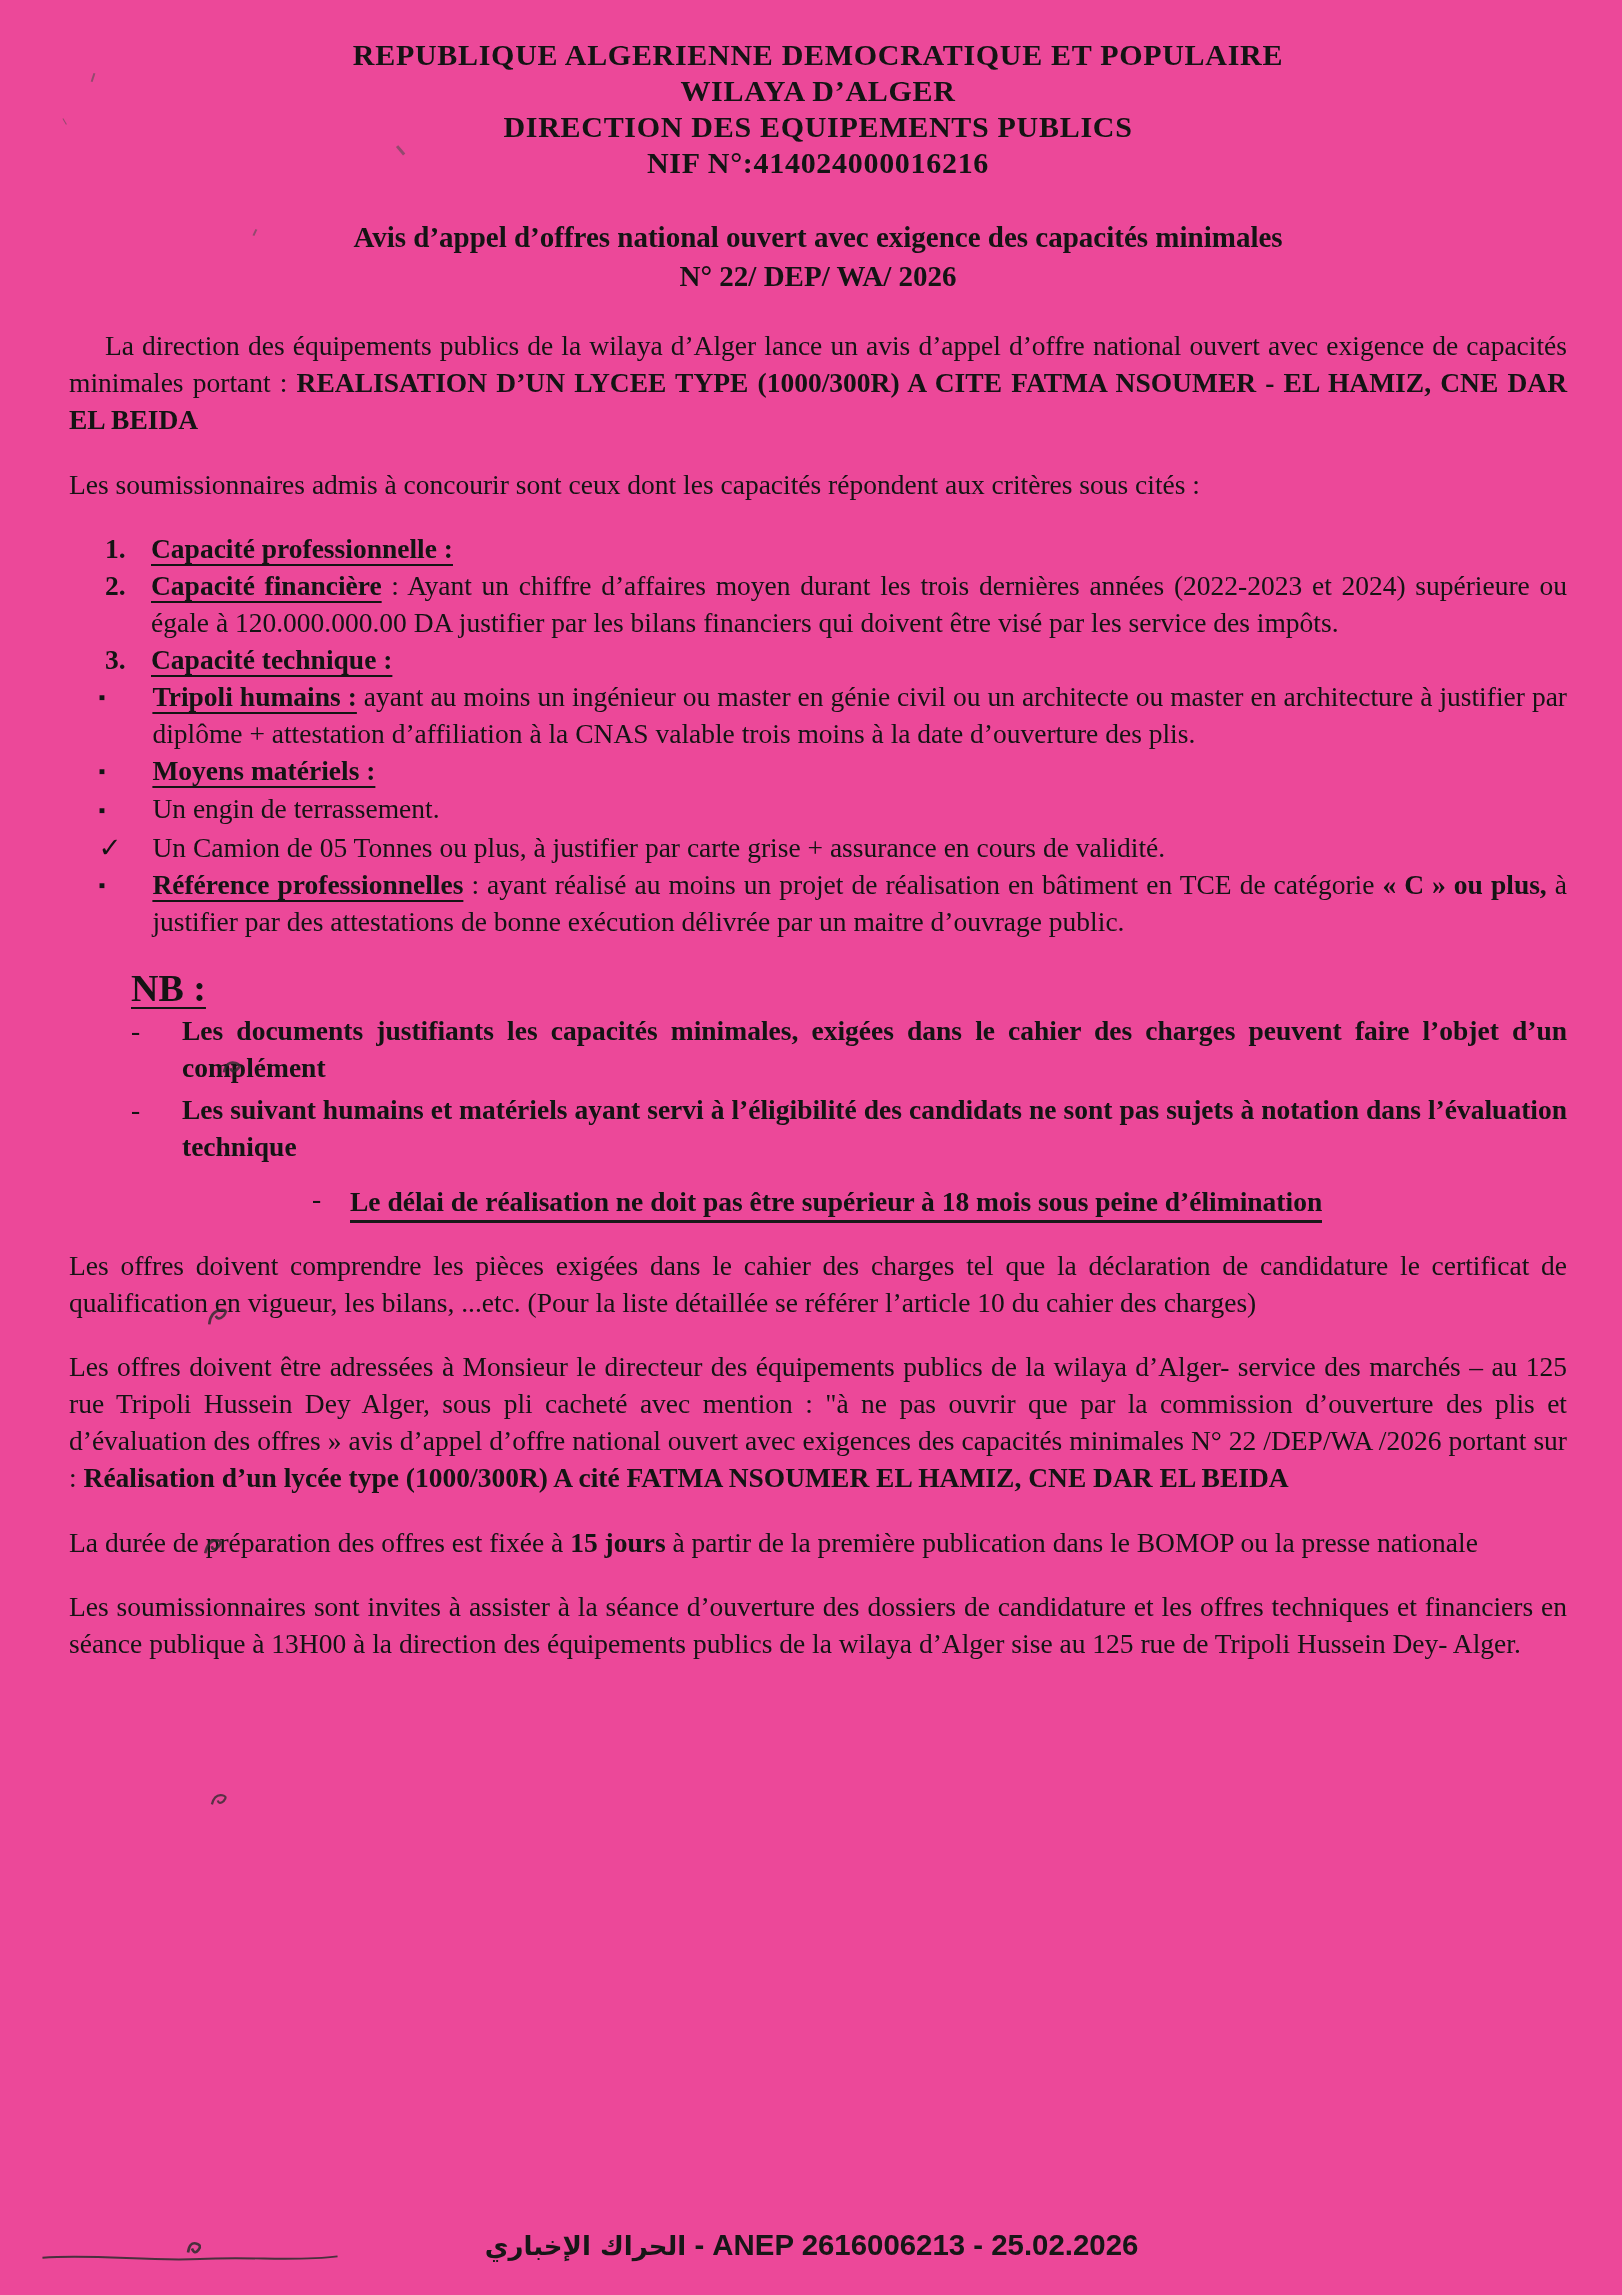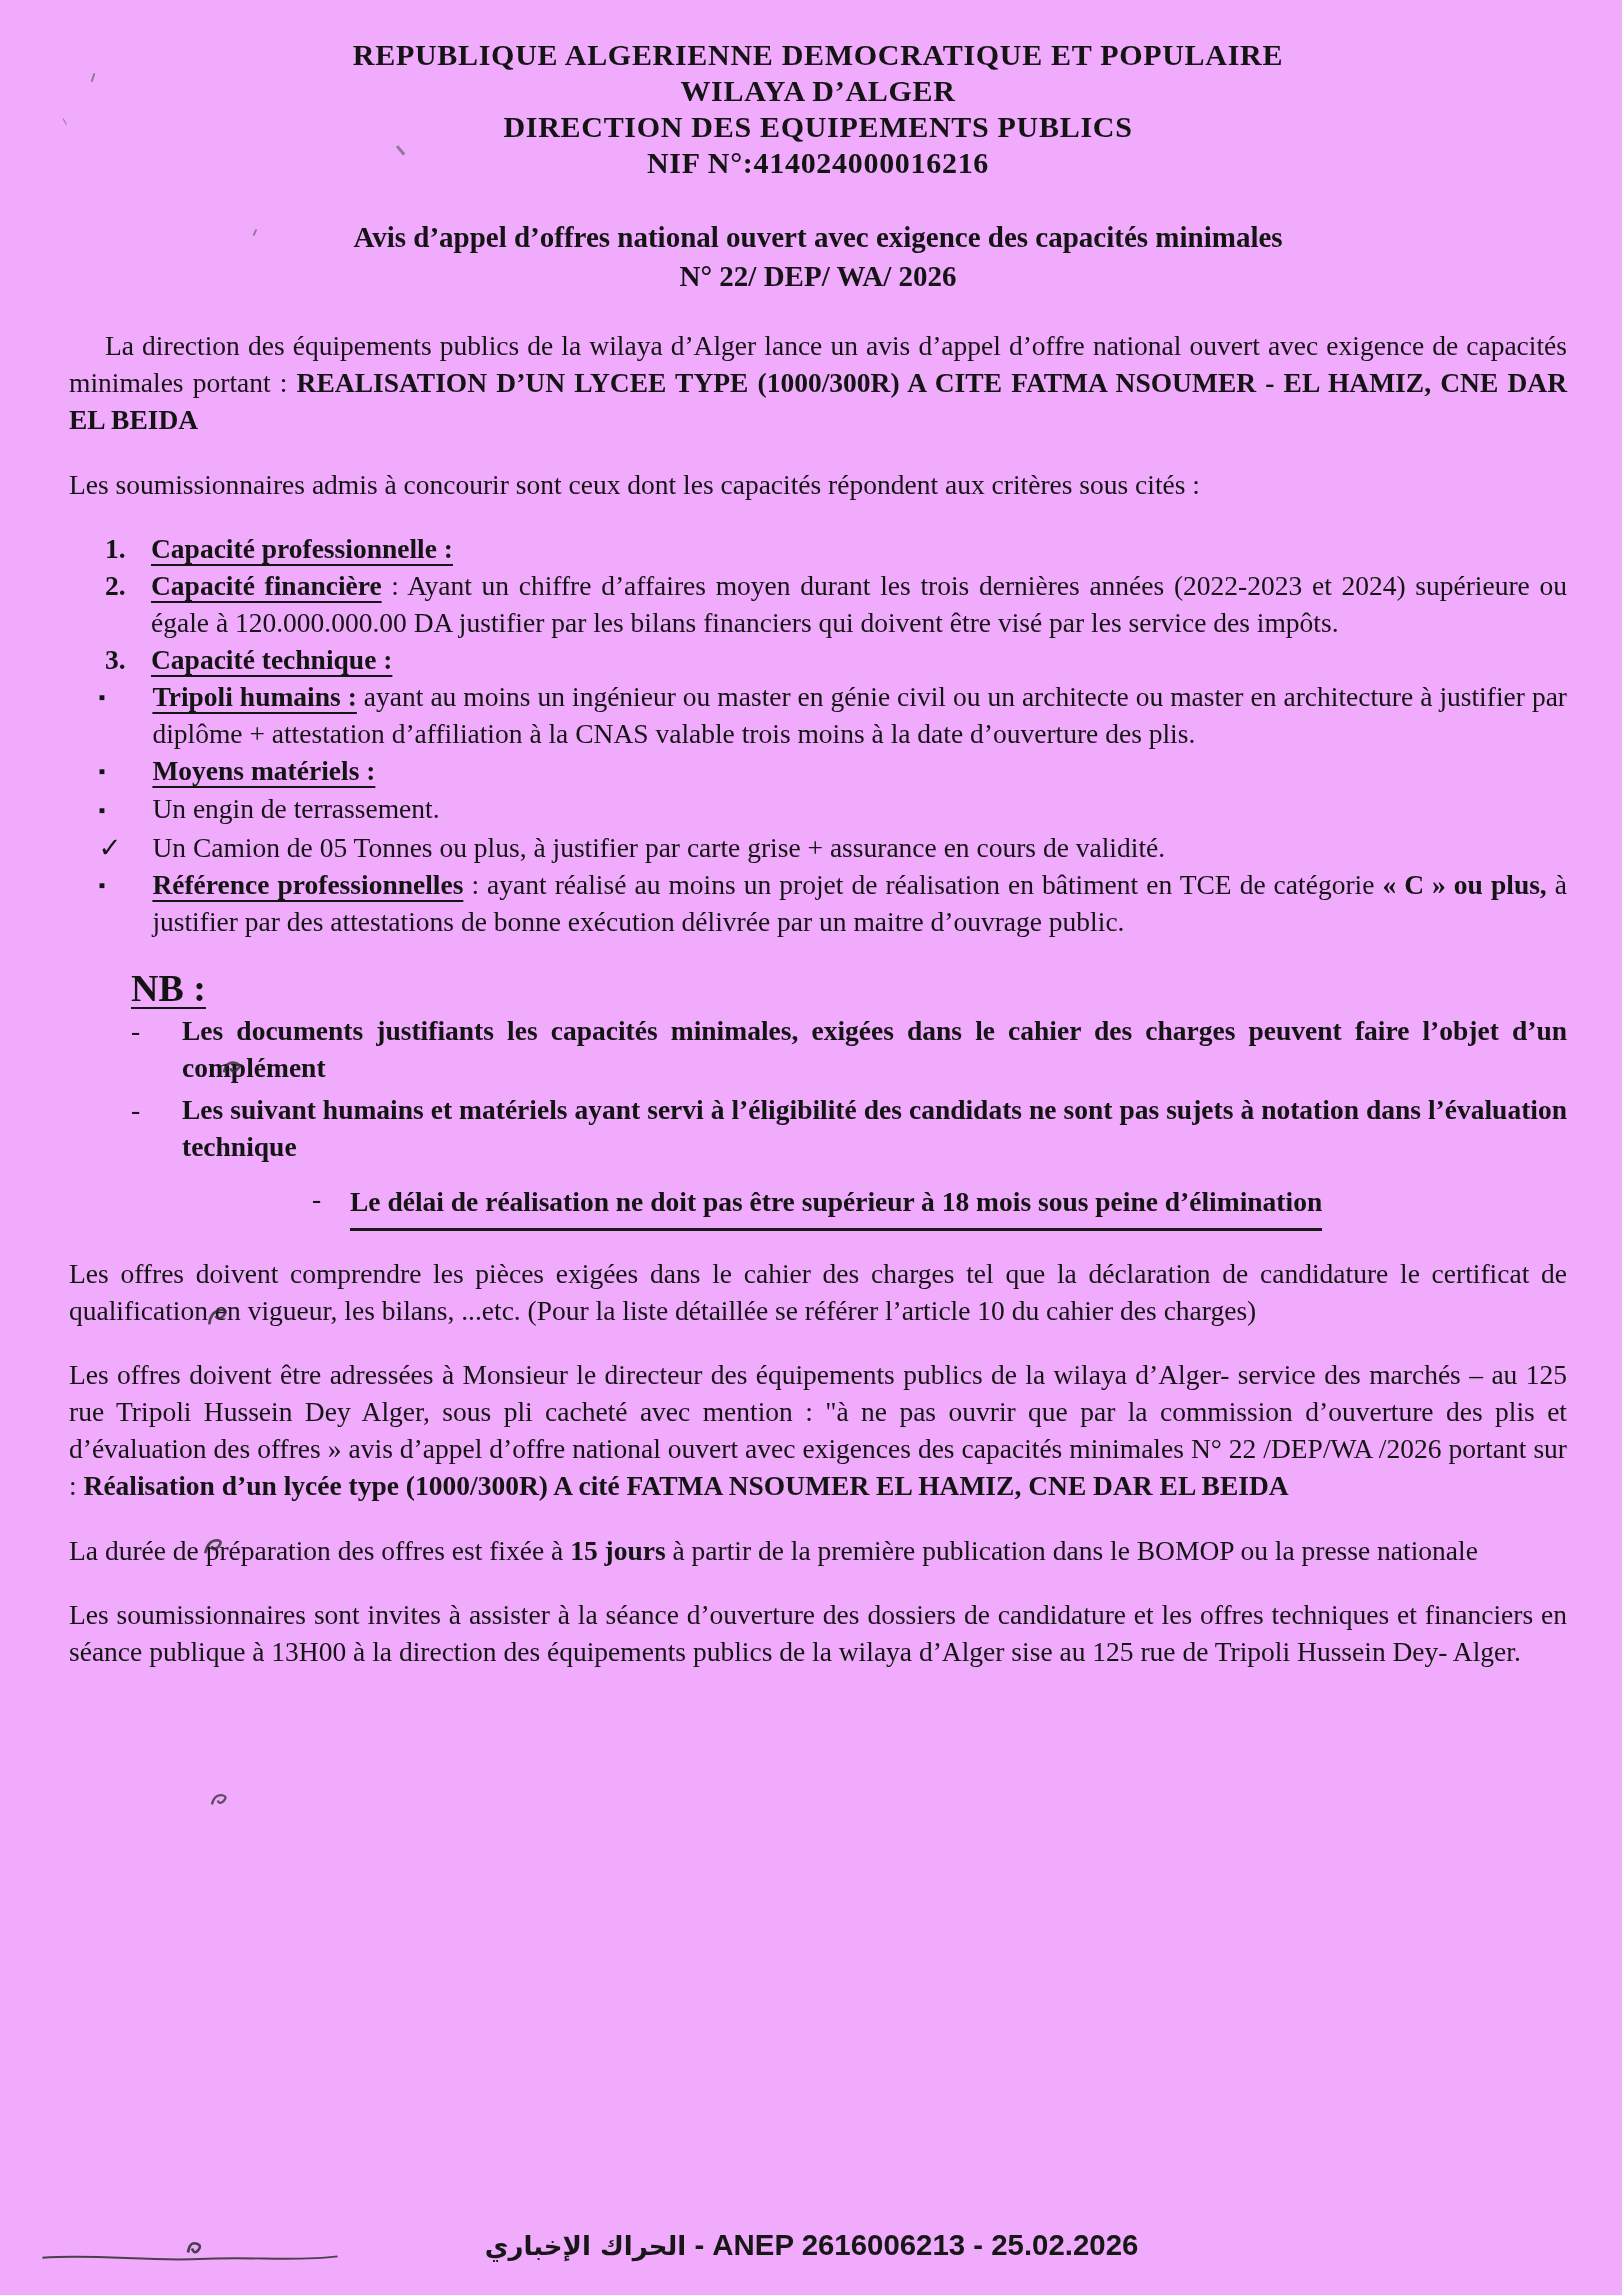--- a/index.html
+++ b/index.html
@@ -1,20 +1,20 @@
 <!DOCTYPE html>
 <html style="font-size:10.5px"><head>
 <meta charset="utf-8">
 <style>
   html, body { margin:0; padding:0; background:#ffffff; }
   .page {
     position: relative;
     width: 1623px;
     height: 2295px;
-    background: #f0abfc;
+    background: #ec4899;
     overflow: hidden;
     font-family: "Liberation Serif", serif;
     color: #141414;
   }
   .content {
     position: absolute;
     top: 37px;
     left: 69px;
     right: 56px;
   }
@@ -77,21 +77,21 @@
   .nb-row { display: flex; margin-top: 5.2px; }
   .nb-dash { flex: 0 0 51px; font-size: 27.5px; line-height: 37px; }
   .nb-text { flex: 1; font-weight: bold; }
   .deadline-row { display: flex; margin-top: 18.3px; margin-left: 243px; }
   .deadline-dash { flex: 0 0 38px; font-size: 27.5px; }
   .deadline-text {
     font-weight: bold;
     font-size: 27.5px;
     line-height: 37px;
     border-bottom: 3.3px solid #191919;
-    padding-bottom: 8px;
+    padding-bottom: 0;
     text-align: center;
   }
   .mt-par { margin-top: 23.6px; }
   .mt-par-sm { margin-top: 19.6px; }
   .mt-zero { margin-top: 2.6px; }
   .footer-line {
     position: absolute;
     left: 0;
     top: 2228px;
     width: 100%;

